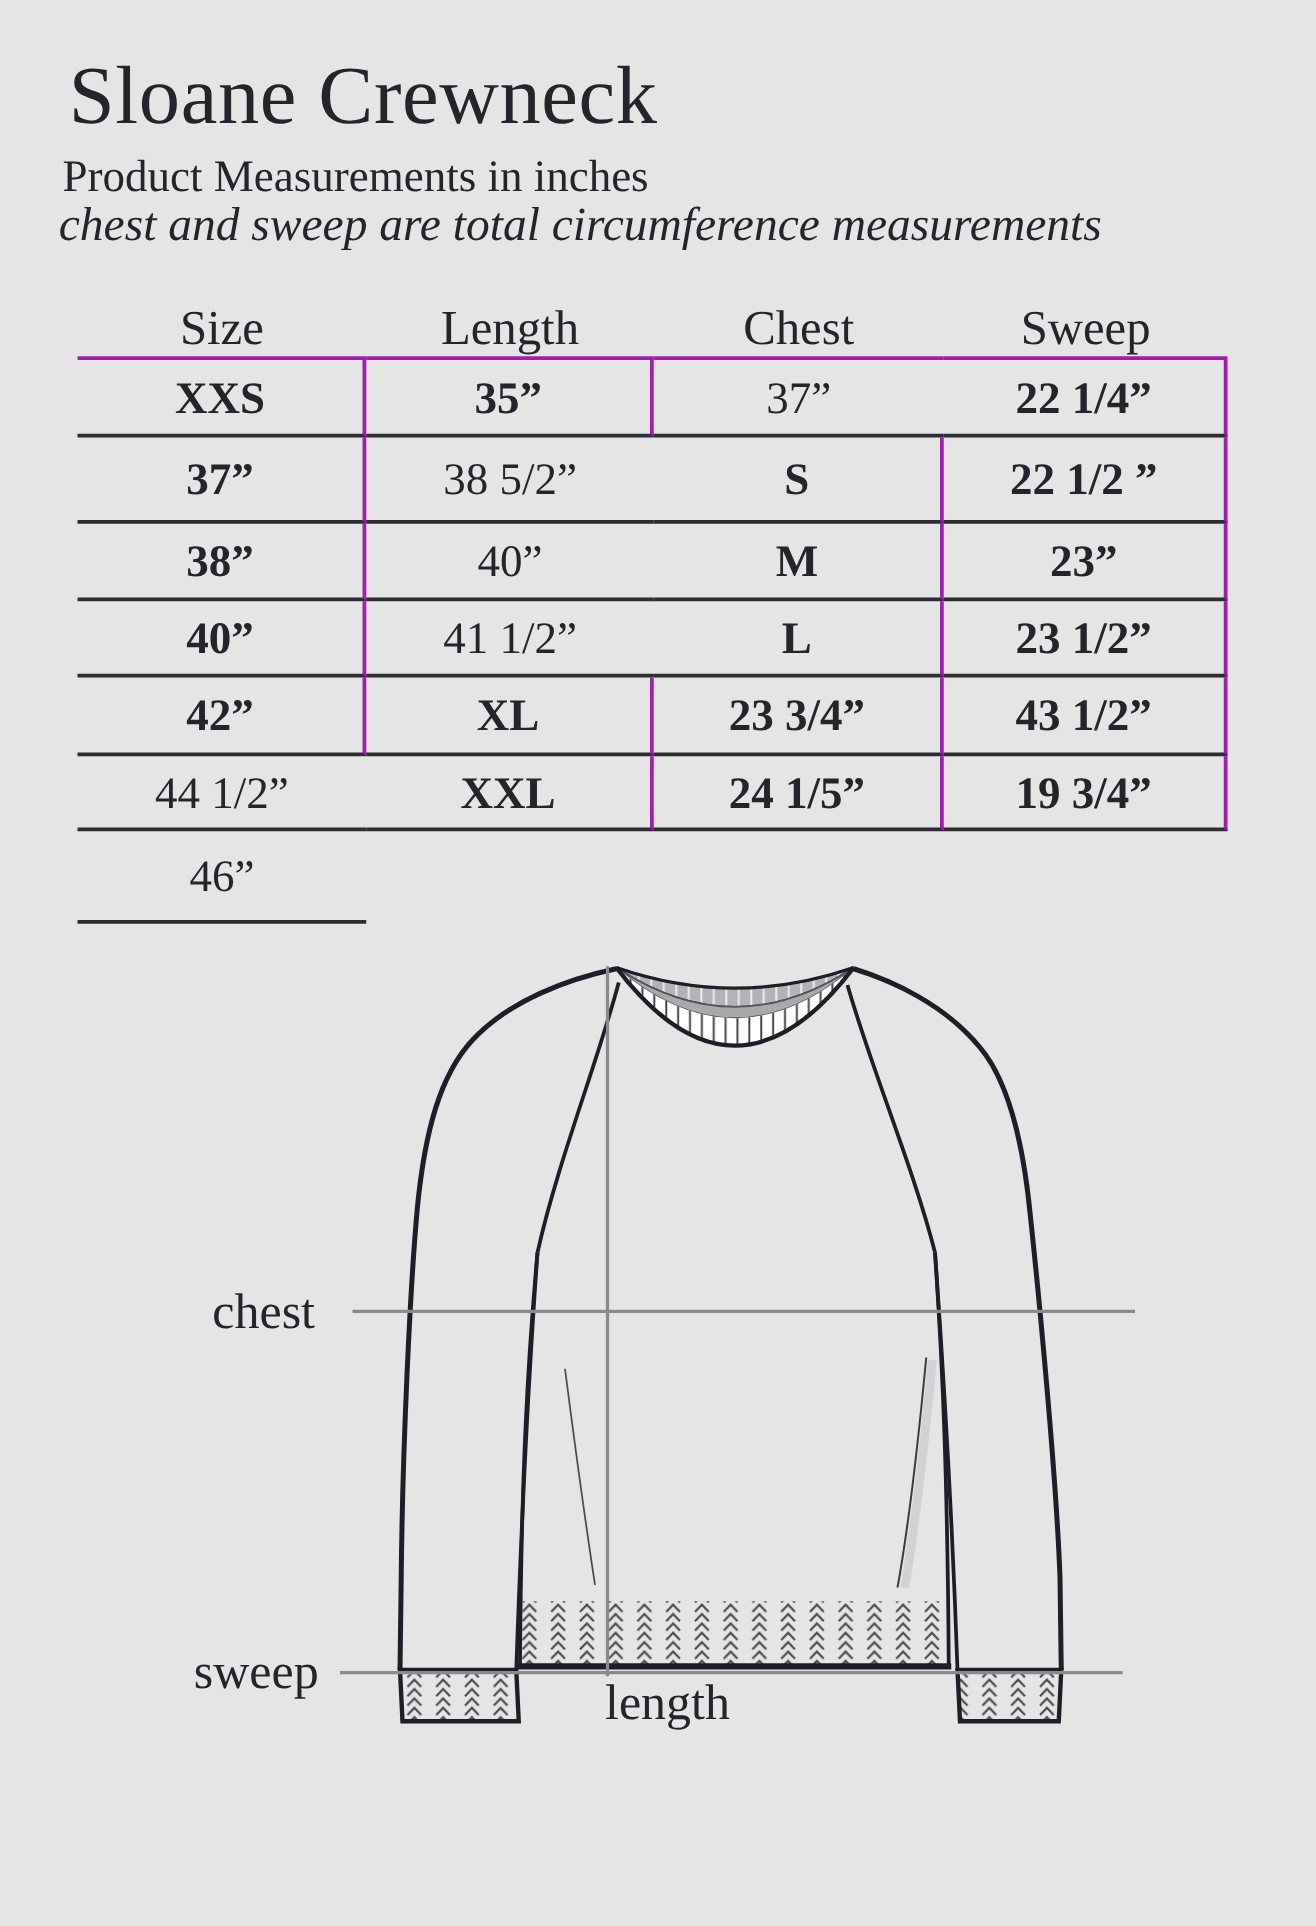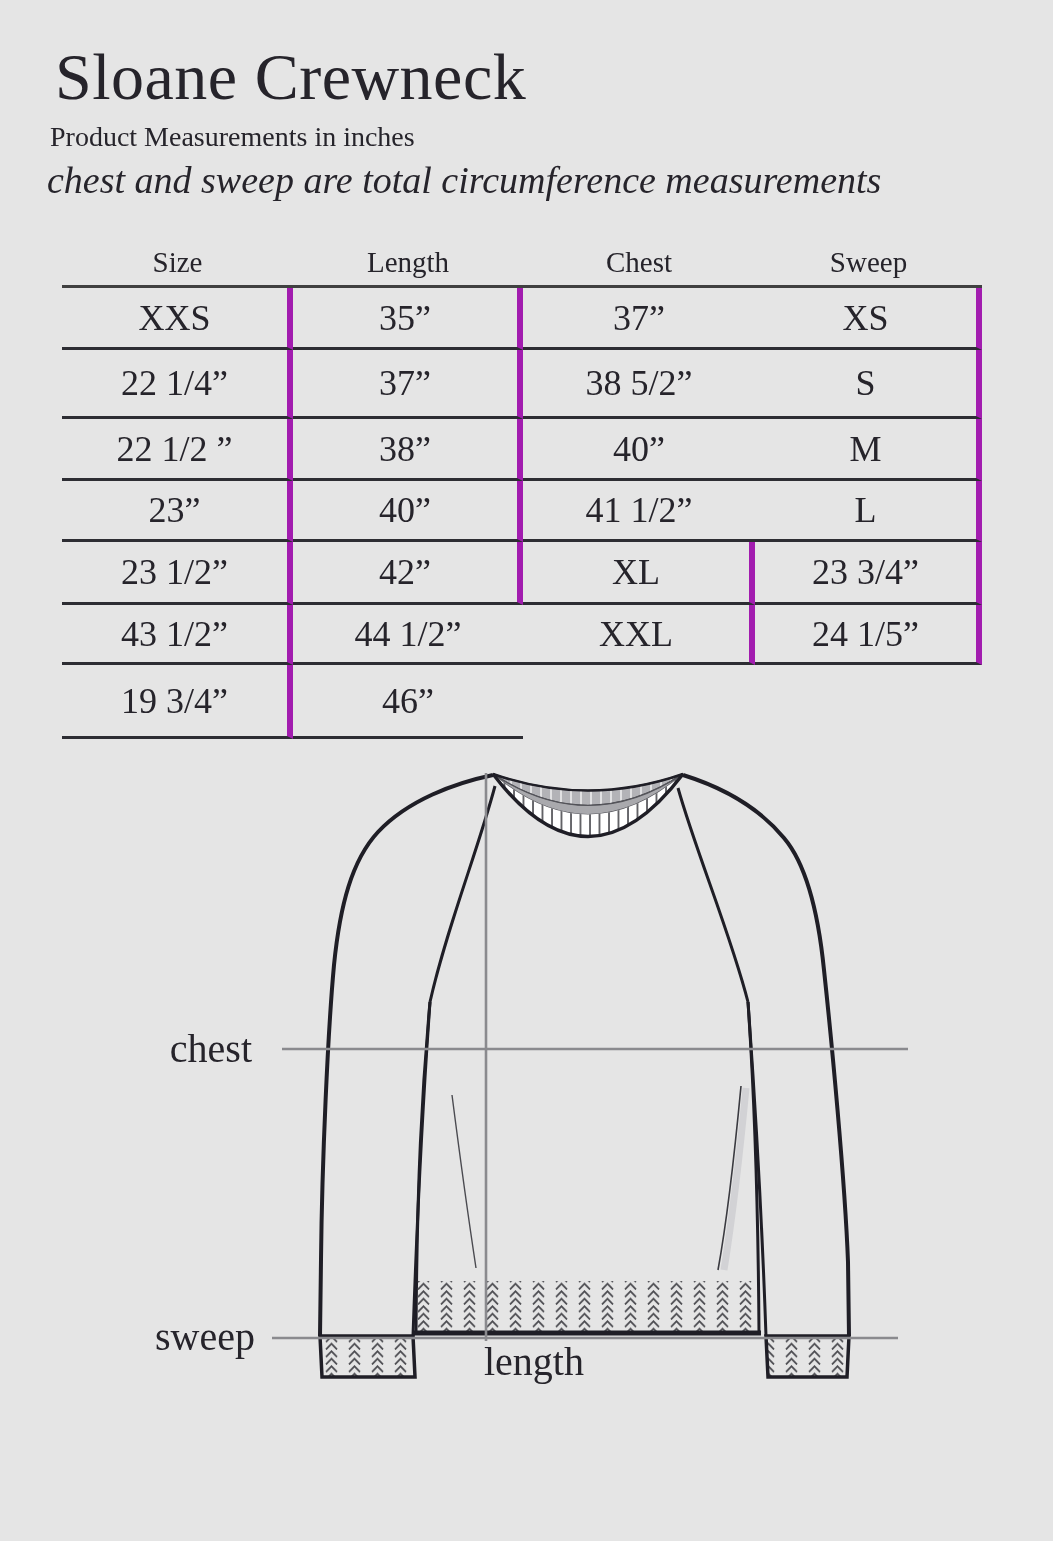--- a/index.html
+++ b/index.html
@@ -10,41 +10,41 @@
     font-family:"Liberation Serif","DejaVu Serif",serif;
     color:#26242b;
     overflow:hidden;
   }
   .title{
     position:absolute;left:55px;top:42px;
     font-size:66px;line-height:1.05;letter-spacing:.5px;
   }
   .subtitle{
     position:absolute;left:50px;top:122px;
-    font-size:28px;line-height:1.1;
+    font-size:36px;line-height:1.1;
   }
   .note{
     position:absolute;left:47px;top:160px;
     font-size:38px;font-style:italic;line-height:1.1;
   }
   
   .size-table{
     position:absolute;left:62px;top:240px;width:920px;
     display:grid;
     grid-template-columns:231px 230px 232px 227px;
     grid-template-rows:48px 62px 69px 62px 61px 63px 60px 74px;
   }
   .size-table .cell{
     display:flex;align-items:center;justify-content:center;
     box-sizing:border-box;
     font-size:36px;
   }
-  .size-table .th{font-size:29px;border-bottom:3px solid #404040;}
+  .size-table .th{font-size:39px;border-bottom:3px solid #a21caf;}
   .size-table .td{border-bottom:3px solid #2d2d33;}
-  .size-table .vline{border-right:6px solid #a21caf;}
+  .size-table .vline{border-right:3px solid #a21caf;font-weight:bold;}
   
   .diagram-svg{position:absolute;left:0;top:0;width:1053px;height:1541px;}
   .diagram-svg text{
     font-family:"Liberation Serif","DejaVu Serif",serif;
     font-size:40px;fill:#26242b;
   }
   .garment{stroke:#1f1e26;fill:none;}
 </style>
 </head>
 <body>
@@ -59,21 +59,20 @@
 
     <div class="cell th">Size</div>
     <div class="cell th">Length</div>
     <div class="cell th">Chest</div>
     <div class="cell th">Sweep</div>
 
     <div class="cell td vline">XXS</div>
     <div class="cell td vline">35”</div>
     <div class="cell td">37”</div>
 
-    <div class="cell td vline">XS</div>
     <div class="cell td vline">22 1/4”</div>
     <div class="cell td vline">37”</div>
     <div class="cell td">38 5/2”</div>
 
     <div class="cell td vline">S</div>
     <div class="cell td vline">22 1/2 ”</div>
     <div class="cell td vline">38”</div>
     <div class="cell td">40”</div>
 
     <div class="cell td vline">M</div>

